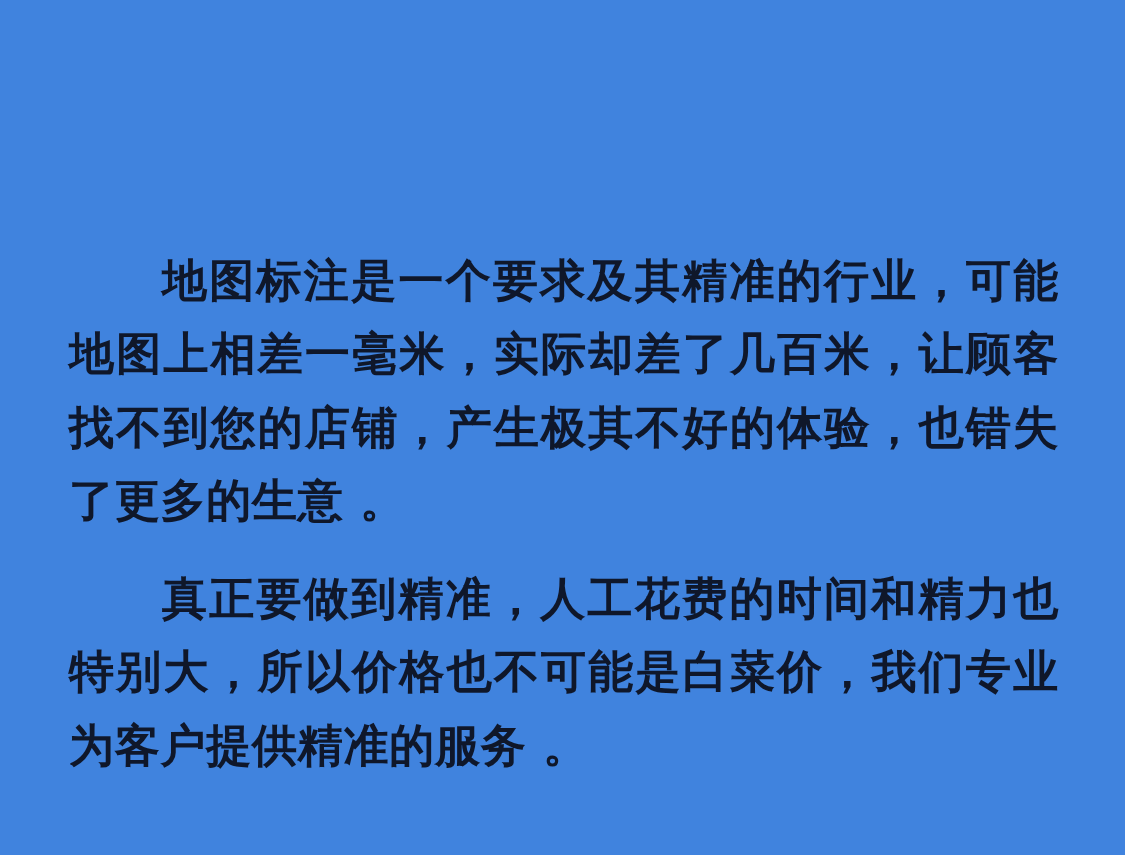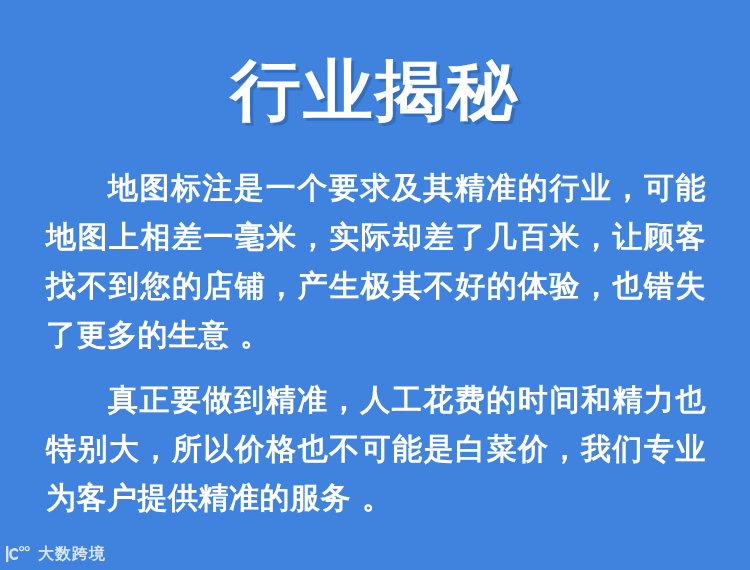--- a/index.html
+++ b/index.html
@@ -44,21 +44,21 @@
 
   
   .body-copy {
     position: absolute;
     left: 46px;
     top: 163px;
     width: 660px;
   }
   .para {
     margin: 0;
-    color: #ffffff;
+    color: #0f172a;
     font-family: "DejaVu Sans", "Liberation Sans", sans-serif;
     font-size: 30px;
     font-weight: 700;
     line-height: 49px;
     letter-spacing: 0.5px;
     text-indent: 62px;
     text-align: justify;
     text-justify: inter-character;
   }
   .para + .para {
@@ -88,32 +88,20 @@
     letter-spacing: 1px;
     line-height: 20px;
     white-space: nowrap;
   }
 </style>
 </head>
 <body>
 
 <div class="poster">
 
-  <div class="title-wrap">
-    <div class="title">行业揭秘</div>
-  </div>
 
   <div class="body-copy">
     <p class="para">地图标注是一个要求及其精准的行业，可能地图上相差一毫米，实际却差了几百米，让顾客找不到您的店铺，产生极其不好的体验，也错失了更多的生意 。</p>
     <p class="para">真正要做到精准，人工花费的时间和精力也特别大，所以价格也不可能是白菜价，我们专业为客户提供精准的服务 。</p>
   </div>
 
-  <div class="watermark">
-    <svg class="wm-logo" viewBox="0 0 28 20" aria-hidden="true">
-      <path d="M3.2 3.0 L3.2 17.0" stroke="#ffffff" stroke-width="2.4" fill="none" stroke-linecap="round"></path>
-      <path d="M13.0 6.4 C10.2 4.2 6.4 5.6 6.4 10.0 C6.4 14.4 10.2 15.9 13.0 13.8" stroke="#ffffff" stroke-width="2.4" fill="none" stroke-linecap="round"></path>
-      <circle cx="17.6" cy="4.6" r="2.0" stroke="#ffffff" stroke-width="1.3" fill="none"></circle>
-      <circle cx="23.2" cy="4.6" r="2.0" stroke="#ffffff" stroke-width="1.3" fill="none"></circle>
-    </svg>
-    <span class="wm-text">大数跨境</span>
-  </div>
 
 </div>
 
 </body></html>

